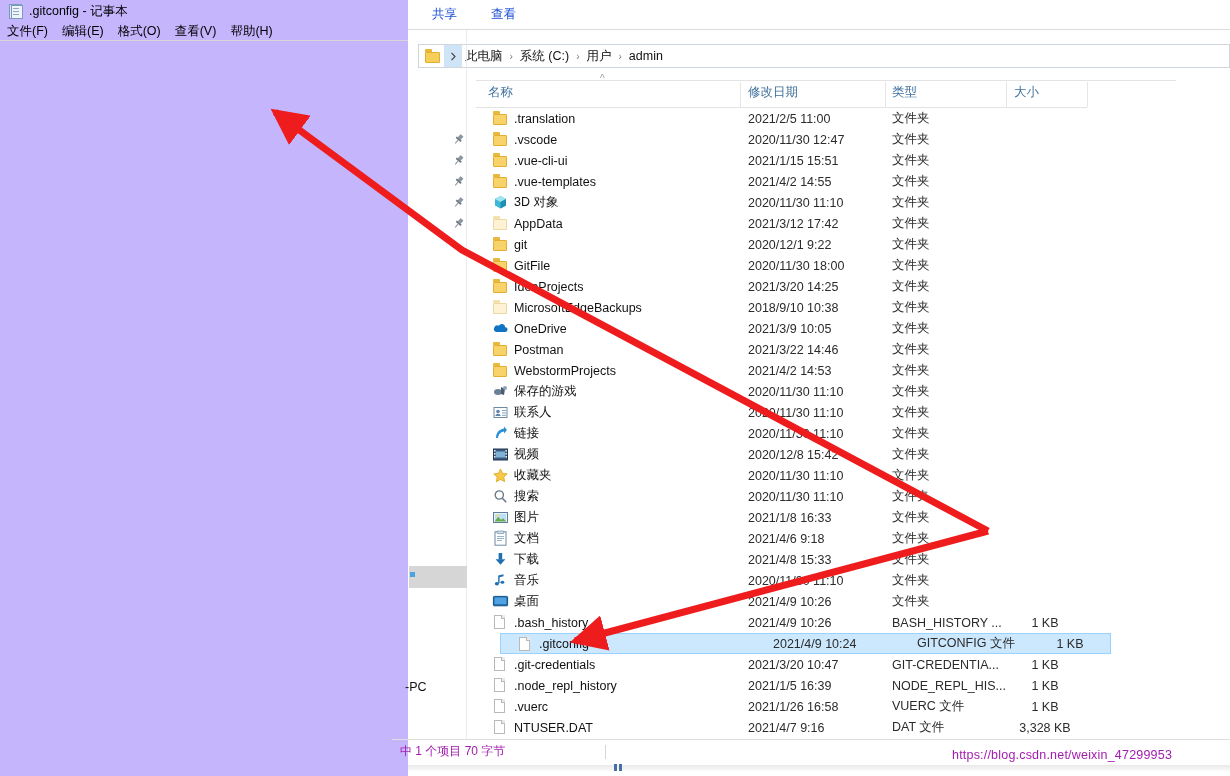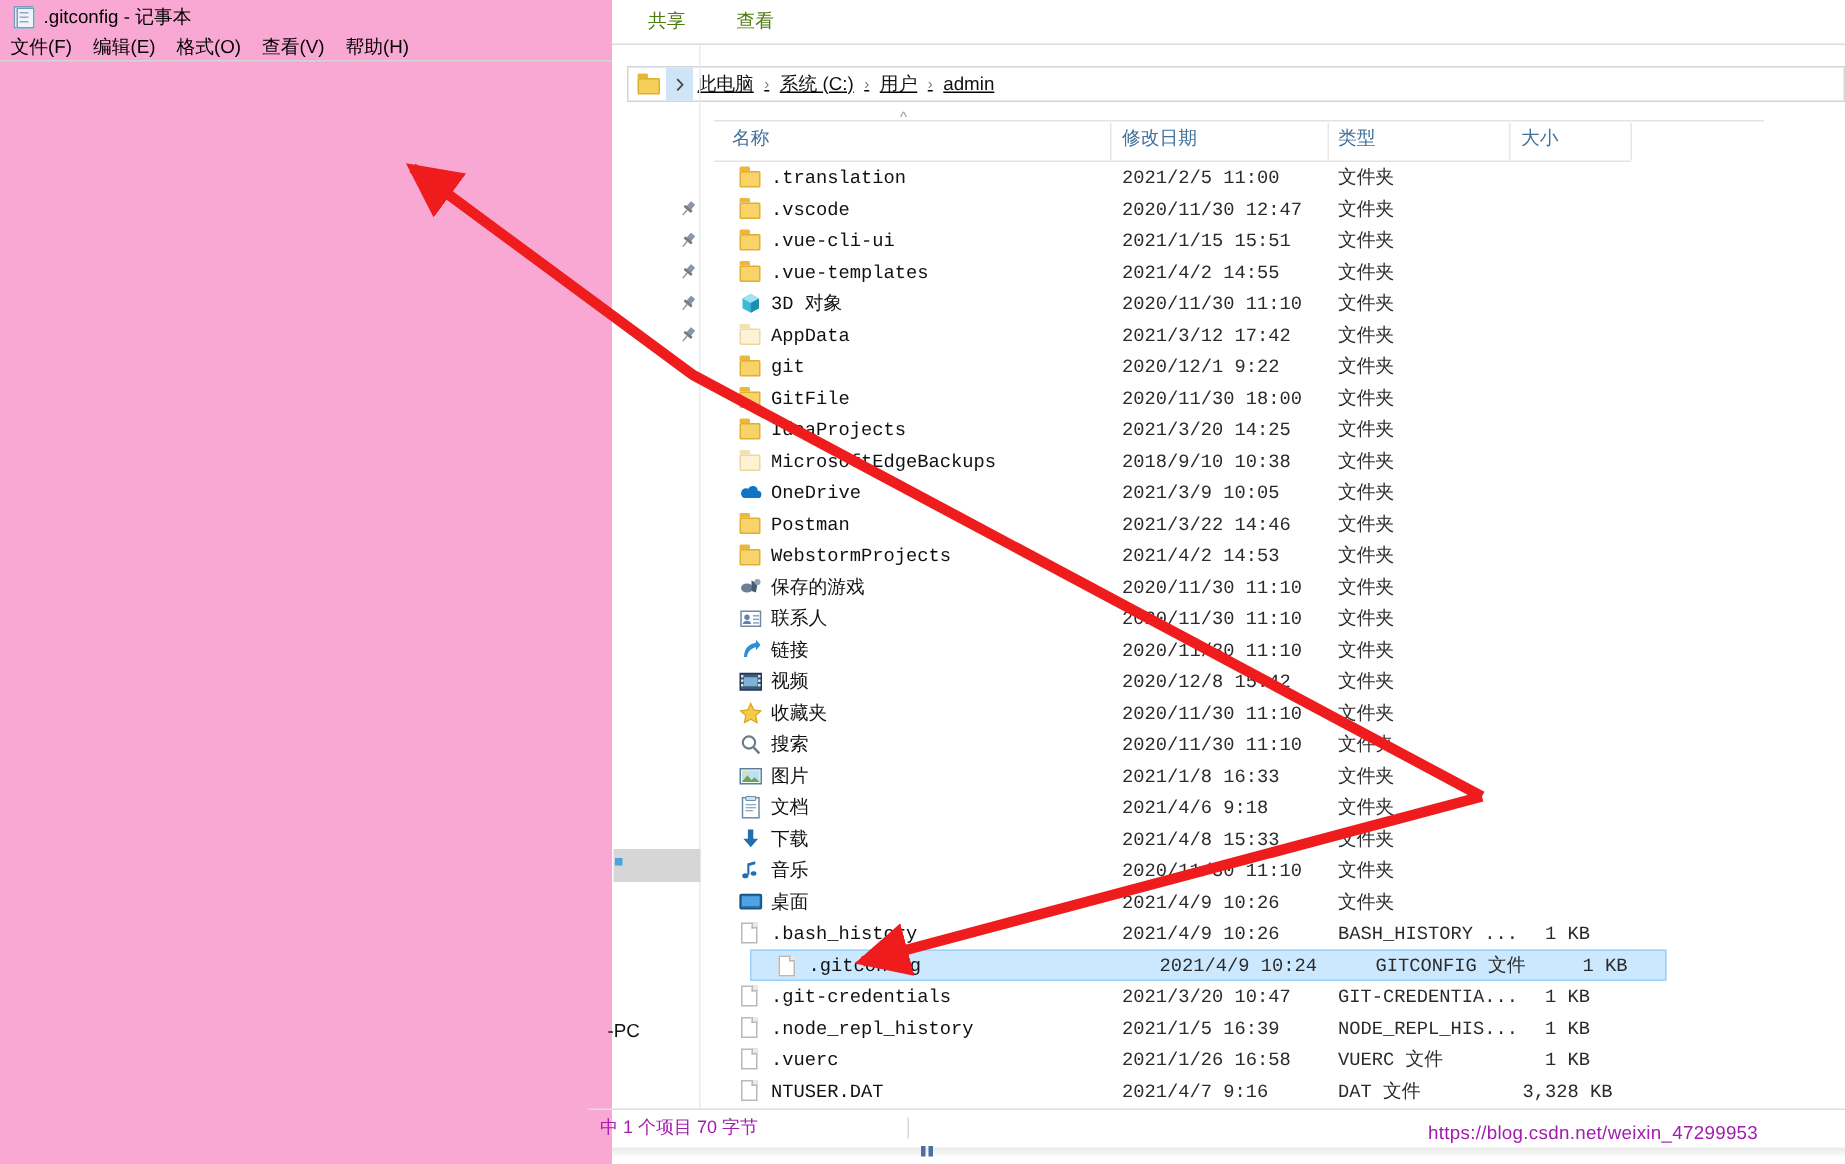--- a/index.html
+++ b/index.html
@@ -5,44 +5,44 @@
   html,body{margin:0;padding:0;}
   body{
     width:1230px;height:776px;position:relative;overflow:hidden;
     background:#ffffff;
     font-family:"Liberation Sans","DejaVu Sans",sans-serif;
     font-size:13px;color:#000;
     -webkit-font-smoothing:antialiased;
   }
 
   
-  #notepad{position:absolute;left:0;top:0;width:408px;height:776px;background:#f9a8d4;}
+  #notepad{position:absolute;left:0;top:0;width:408px;height:776px;background:#c4b5fd;}
   .np-titlebar{position:absolute;left:0;top:0;width:408px;height:22px;display:flex;align-items:center;}
   .np-ico{width:16px;height:16px;margin-left:7px;margin-right:6px;position:relative;flex:none;}
   .np-ico .sheet{position:absolute;left:2px;top:1px;width:11px;height:13px;background:#dfe9f2;border:1px solid #7a9bbd;}
   .np-ico .sheet2{position:absolute;left:4px;top:2px;width:10px;height:12px;background:#eef4fa;border:1px solid #7a9bbd;}
   .np-ico .ln{position:absolute;background:#8fa9c2;height:1px;left:6px;width:6px;}
   .np-title{font-size:12.5px;color:#000;white-space:nowrap;}
   .np-menubar{position:absolute;left:0;top:22px;width:408px;height:18px;display:flex;align-items:center;gap:14px;padding-left:7px;box-sizing:border-box;}
   .np-menu{font-size:12.5px;color:#000;white-space:nowrap;cursor:default;}
   .np-sep{position:absolute;left:0;top:40px;width:408px;height:1px;background:#d6d6d6;}
   .np-text{position:absolute;left:2px;top:41px;width:404px;
     font-family:"DejaVu Sans Mono","Liberation Mono",monospace;
     font-size:15px;line-height:23px;color:#000;white-space:pre;letter-spacing:0.5px;}
 
   
   #explorer{position:absolute;left:408px;top:0;width:822px;height:776px;background:#fff;overflow:hidden;}
   .ex-ribbontabs{position:absolute;left:0;top:0;width:822px;height:29px;background:#fff;display:flex;align-items:center;}
-  .ex-tab{font-size:12.5px;color:#4d7c0f;padding:0 10px;margin-left:14px;white-space:nowrap;cursor:default;}
+  .ex-tab{font-size:12.5px;color:#1d4ed8;padding:0 10px;margin-left:14px;white-space:nowrap;cursor:default;}
   .ex-tab:first-child{margin-left:14px;}
   .ex-ribbon-line{position:absolute;left:0;top:29px;width:822px;height:1px;background:#dcdcdc;}
 
   
   .ex-addr{position:absolute;left:10px;top:44px;width:812px;height:24px;border:1px solid #cfd6dc;
-           background:#fff;display:flex;align-items:center;box-sizing:border-box;text-decoration:underline;}
+           background:#fff;display:flex;align-items:center;box-sizing:border-box;}
   .addr-folder{width:17px;height:14px;margin-left:6px;margin-right:2px;position:relative;flex:none;}
   .addr-folder .tab{position:absolute;left:0;top:0;width:7px;height:3px;background:#eab838;border-radius:1px 1px 0 0;}
   .addr-folder .body{position:absolute;left:0;top:2.5px;width:15px;height:11px;background:#f6ce5a;border:1px solid #e0ad2e;box-sizing:border-box;border-radius:1px;}
   .addr-drop{width:18px;height:22px;background:#cfe4f7;display:flex;align-items:center;justify-content:center;flex:none;}
   .crumb{font-size:12.5px;color:#111;white-space:nowrap;padding:0 3px;cursor:default;}
   .crumb-sep{color:#7b7b7b;font-size:10px;padding:0 4px;user-select:none;}
   .sortmark{position:absolute;left:600px;top:74px;font-size:10px;color:#9a9a9a;line-height:1;}
   .hdrline-top{position:absolute;left:476px;top:80px;width:700px;height:1px;background:#e3e3e3;}
   .hdr{position:absolute;top:84px;height:22px;font-size:12.5px;color:#41719c;white-space:nowrap;}
   .hdr-name{left:488px;}
@@ -50,21 +50,21 @@
   .hdr-type{left:892px;}
   .hdr-size{left:1014px;}
   .hdrdiv{position:absolute;top:82px;width:1px;height:25px;background:#e6e6e6;}
   .hdrline-bot{position:absolute;left:476px;top:107px;width:611px;height:1px;background:#e3e3e3;}
 
   
   .pin{position:absolute;width:13px;height:13px;}
   .pin svg{display:block;}
 
   
-  .row{position:absolute;left:476px;width:611px;height:21px;display:flex;align-items:center;font-family:Liberation Mono, monospace;}
+  .row{position:absolute;left:476px;width:611px;height:21px;display:flex;align-items:center;}
   .row.selected{background:#cce8ff;border:1px solid #99d1ff;box-sizing:border-box;}
   .cell-icon{position:absolute;left:16px;top:2px;width:17px;height:17px;}
   .cell-name{position:absolute;left:38px;font-size:12.5px;color:#111;white-space:nowrap;}
   .cell-date{position:absolute;left:272px;font-size:12.5px;color:#2b2b2b;white-space:nowrap;}
   .cell-type{position:absolute;left:416px;font-size:12.5px;color:#2b2b2b;white-space:nowrap;}
   .cell-size{position:absolute;left:538px;width:62px;text-align:center;font-size:12.5px;color:#2b2b2b;white-space:nowrap;}
 
   
   .ic{position:relative;width:17px;height:17px;display:block;}
   .ic-folder .tab{position:absolute;left:1px;top:1px;width:7px;height:3px;background:#e9b93c;border-radius:1px 1px 0 0;}

